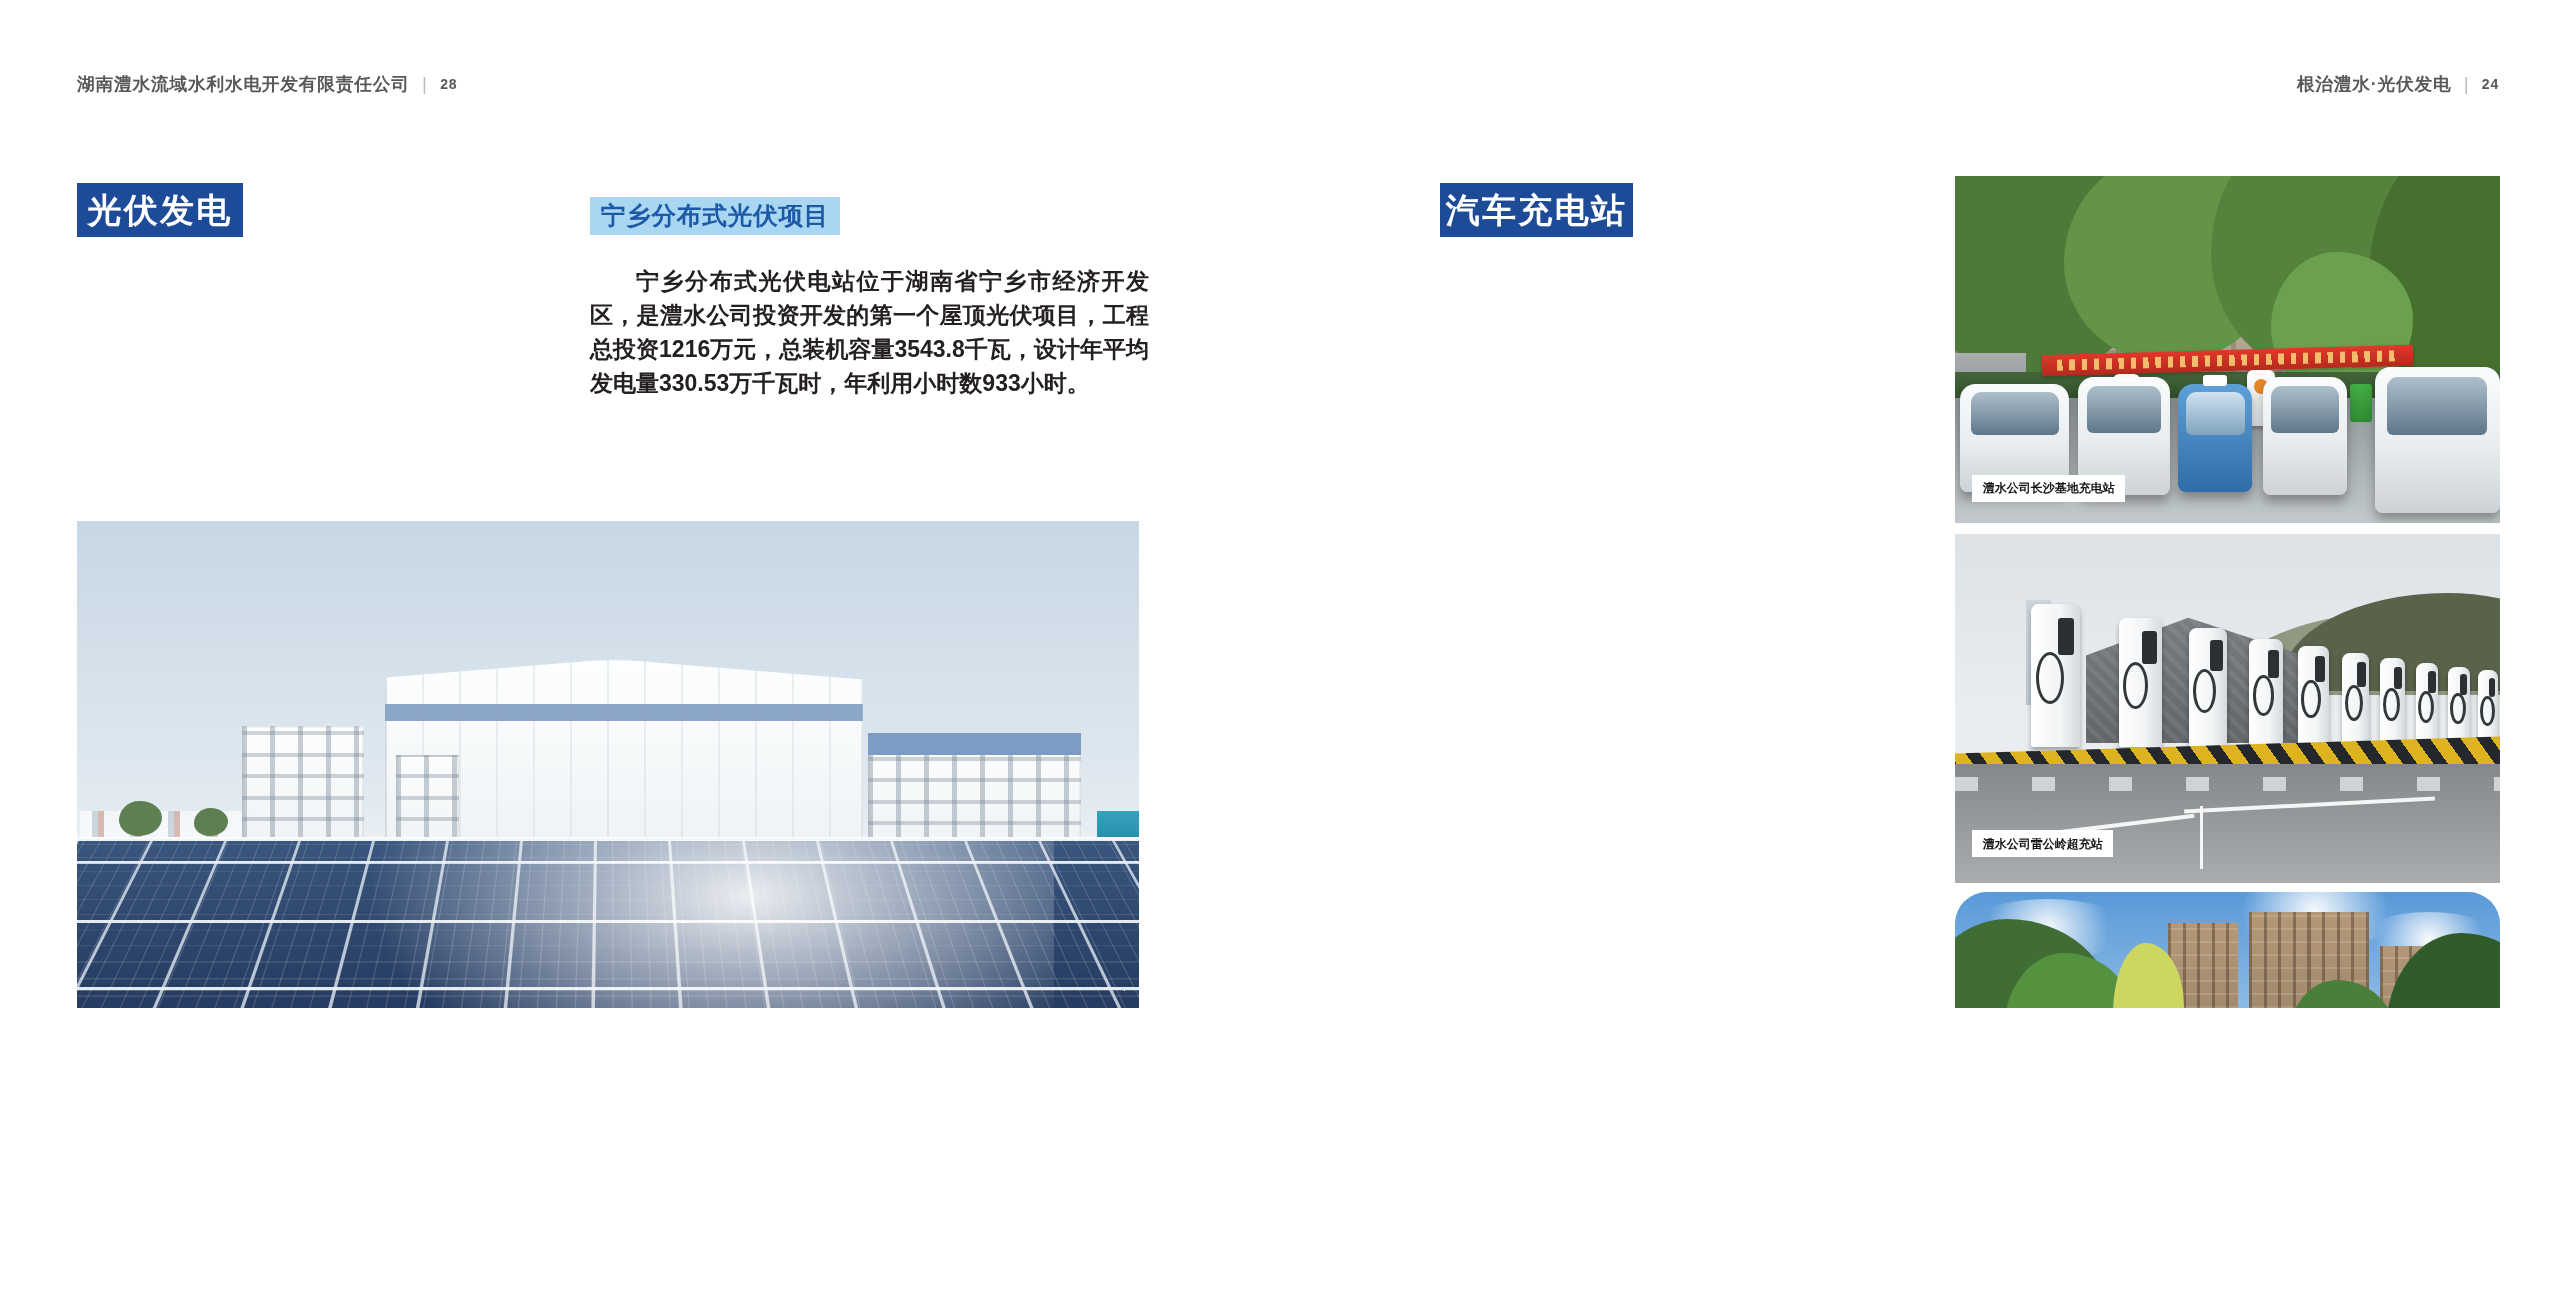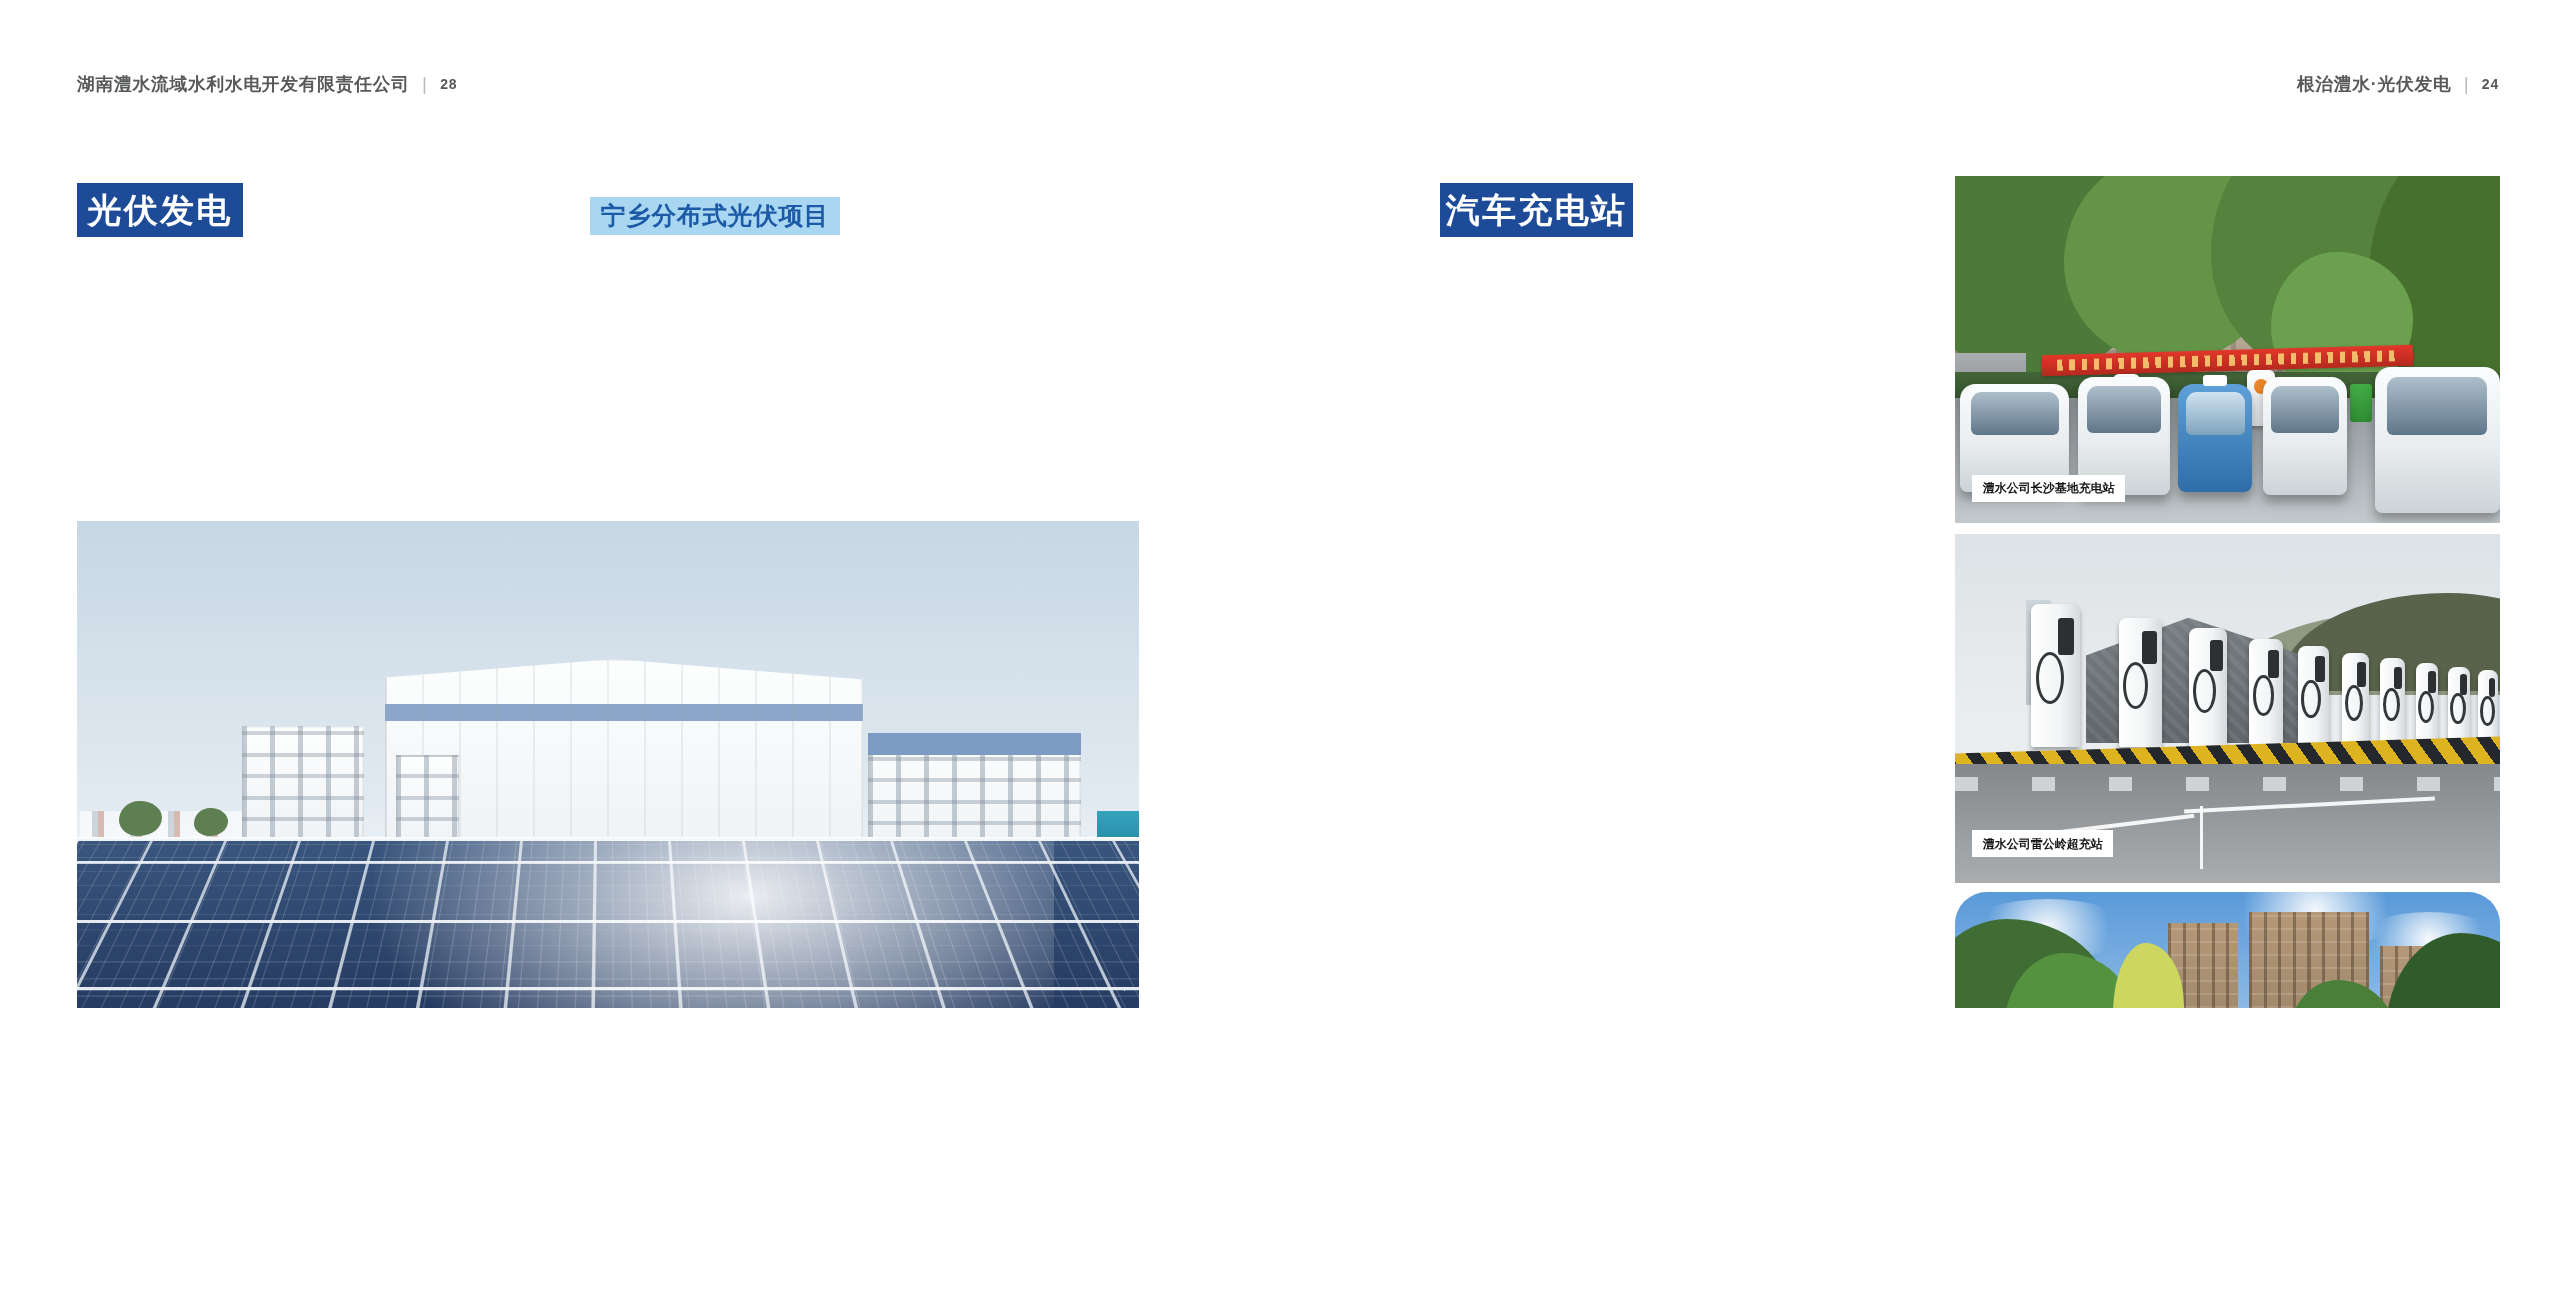--- a/index.html
+++ b/index.html
@@ -167,20 +167,21 @@
     <span class="hdr-page">28</span>
   </header>
   <header class="hdr hdr-right">
     <span>根治澧水·光伏发电</span>
     <span class="hdr-div">|</span>
     <span class="hdr-page">24</span>
   </header>
 
   <div class="title-block tb-left">光伏发电</div>
   <div class="subtitle">宁乡分布式光伏项目</div>
+  <p class="para para-left">宁乡分布式光伏电站位于湖南省宁乡市经济开发区，是澧水公司投资开发的第一个屋顶光伏项目，工程总投资1216万元，总装机容量3543.8千瓦，设计年平均发电量330.53万千瓦时，年利用小时数933小时。</p>
 
   <figure class="photo photo-solar">
     <div class="s-sky"></div>
     <div class="s-town"></div>
     <div class="blob s-tree" style="left:4%;top:39.5%;width:4%;height:5%;"></div>
     <div class="blob s-tree" style="left:11%;top:40.5%;width:3.2%;height:4%;"></div>
     <div class="s-bldg s-win" style="left:15.5%;top:29%;width:11.5%;height:19.5%;"></div>
     <div class="s-bldg s-main" style="left:29%;top:19.5%;width:45%;height:29%;"></div>
     <div class="s-bldg s-win s-band" style="left:74.5%;top:30%;width:20%;height:19%;"></div>
     <div class="s-bldg s-win" style="left:30%;top:33%;width:6%;height:15.5%;"></div>

